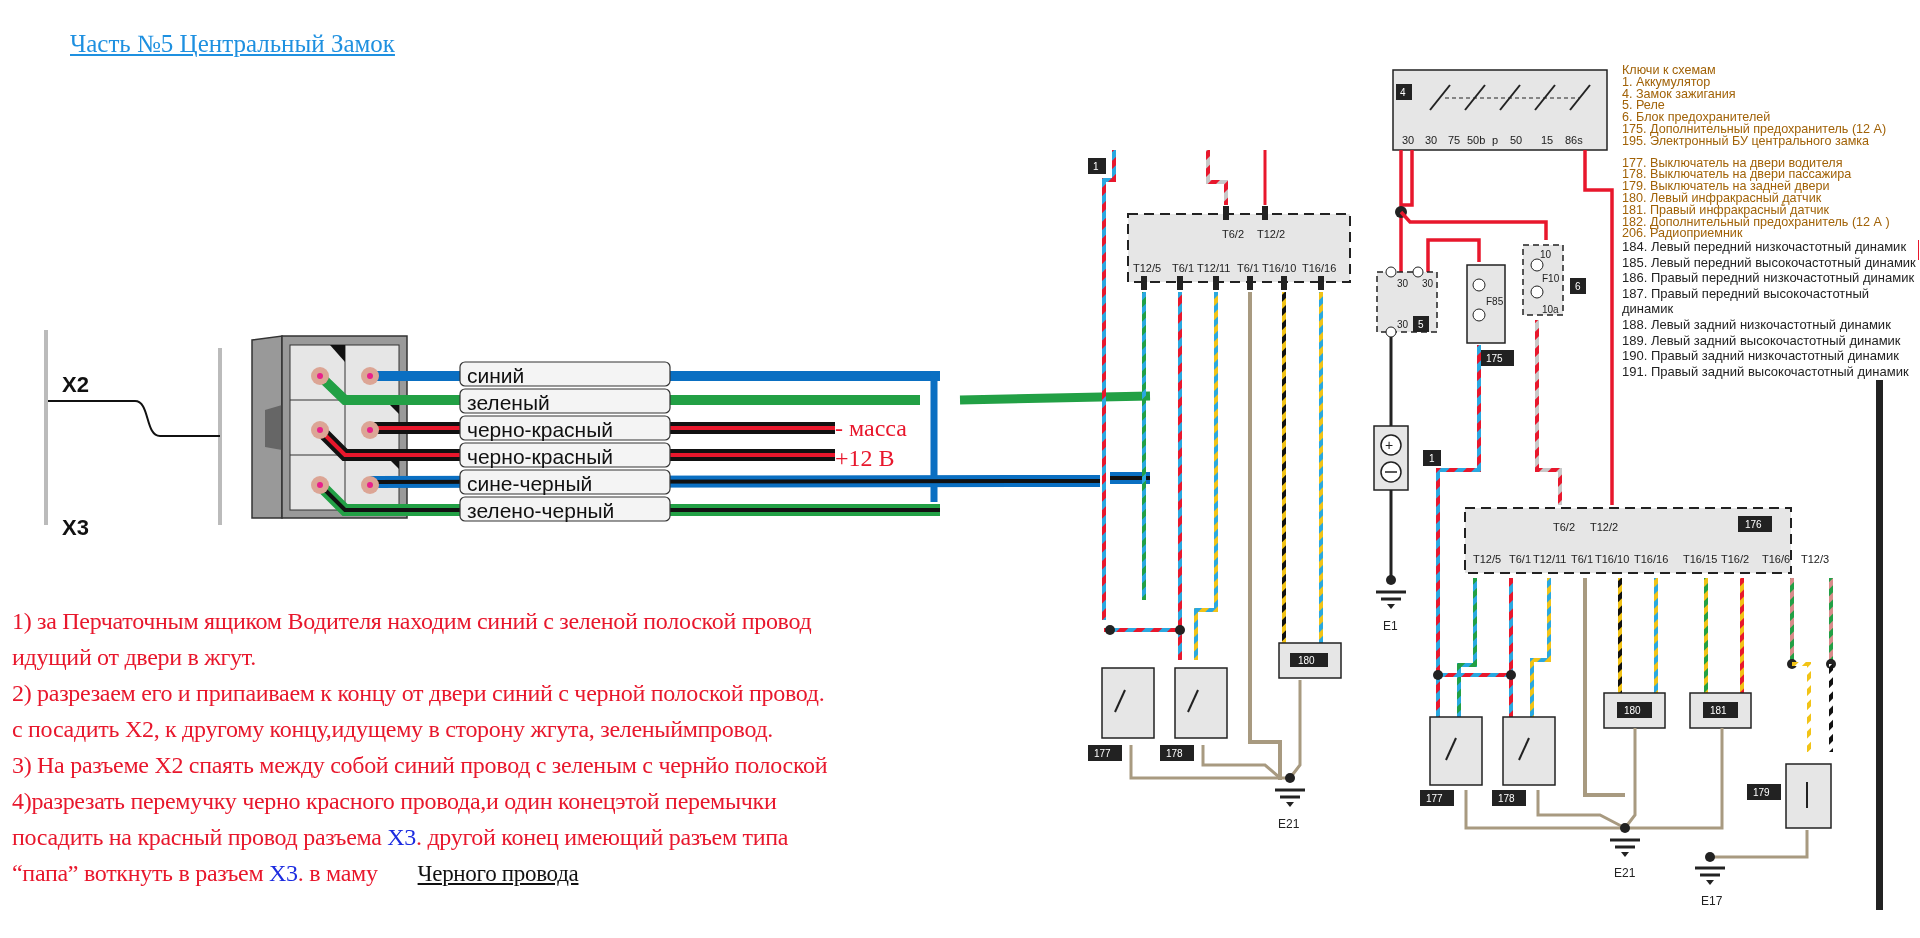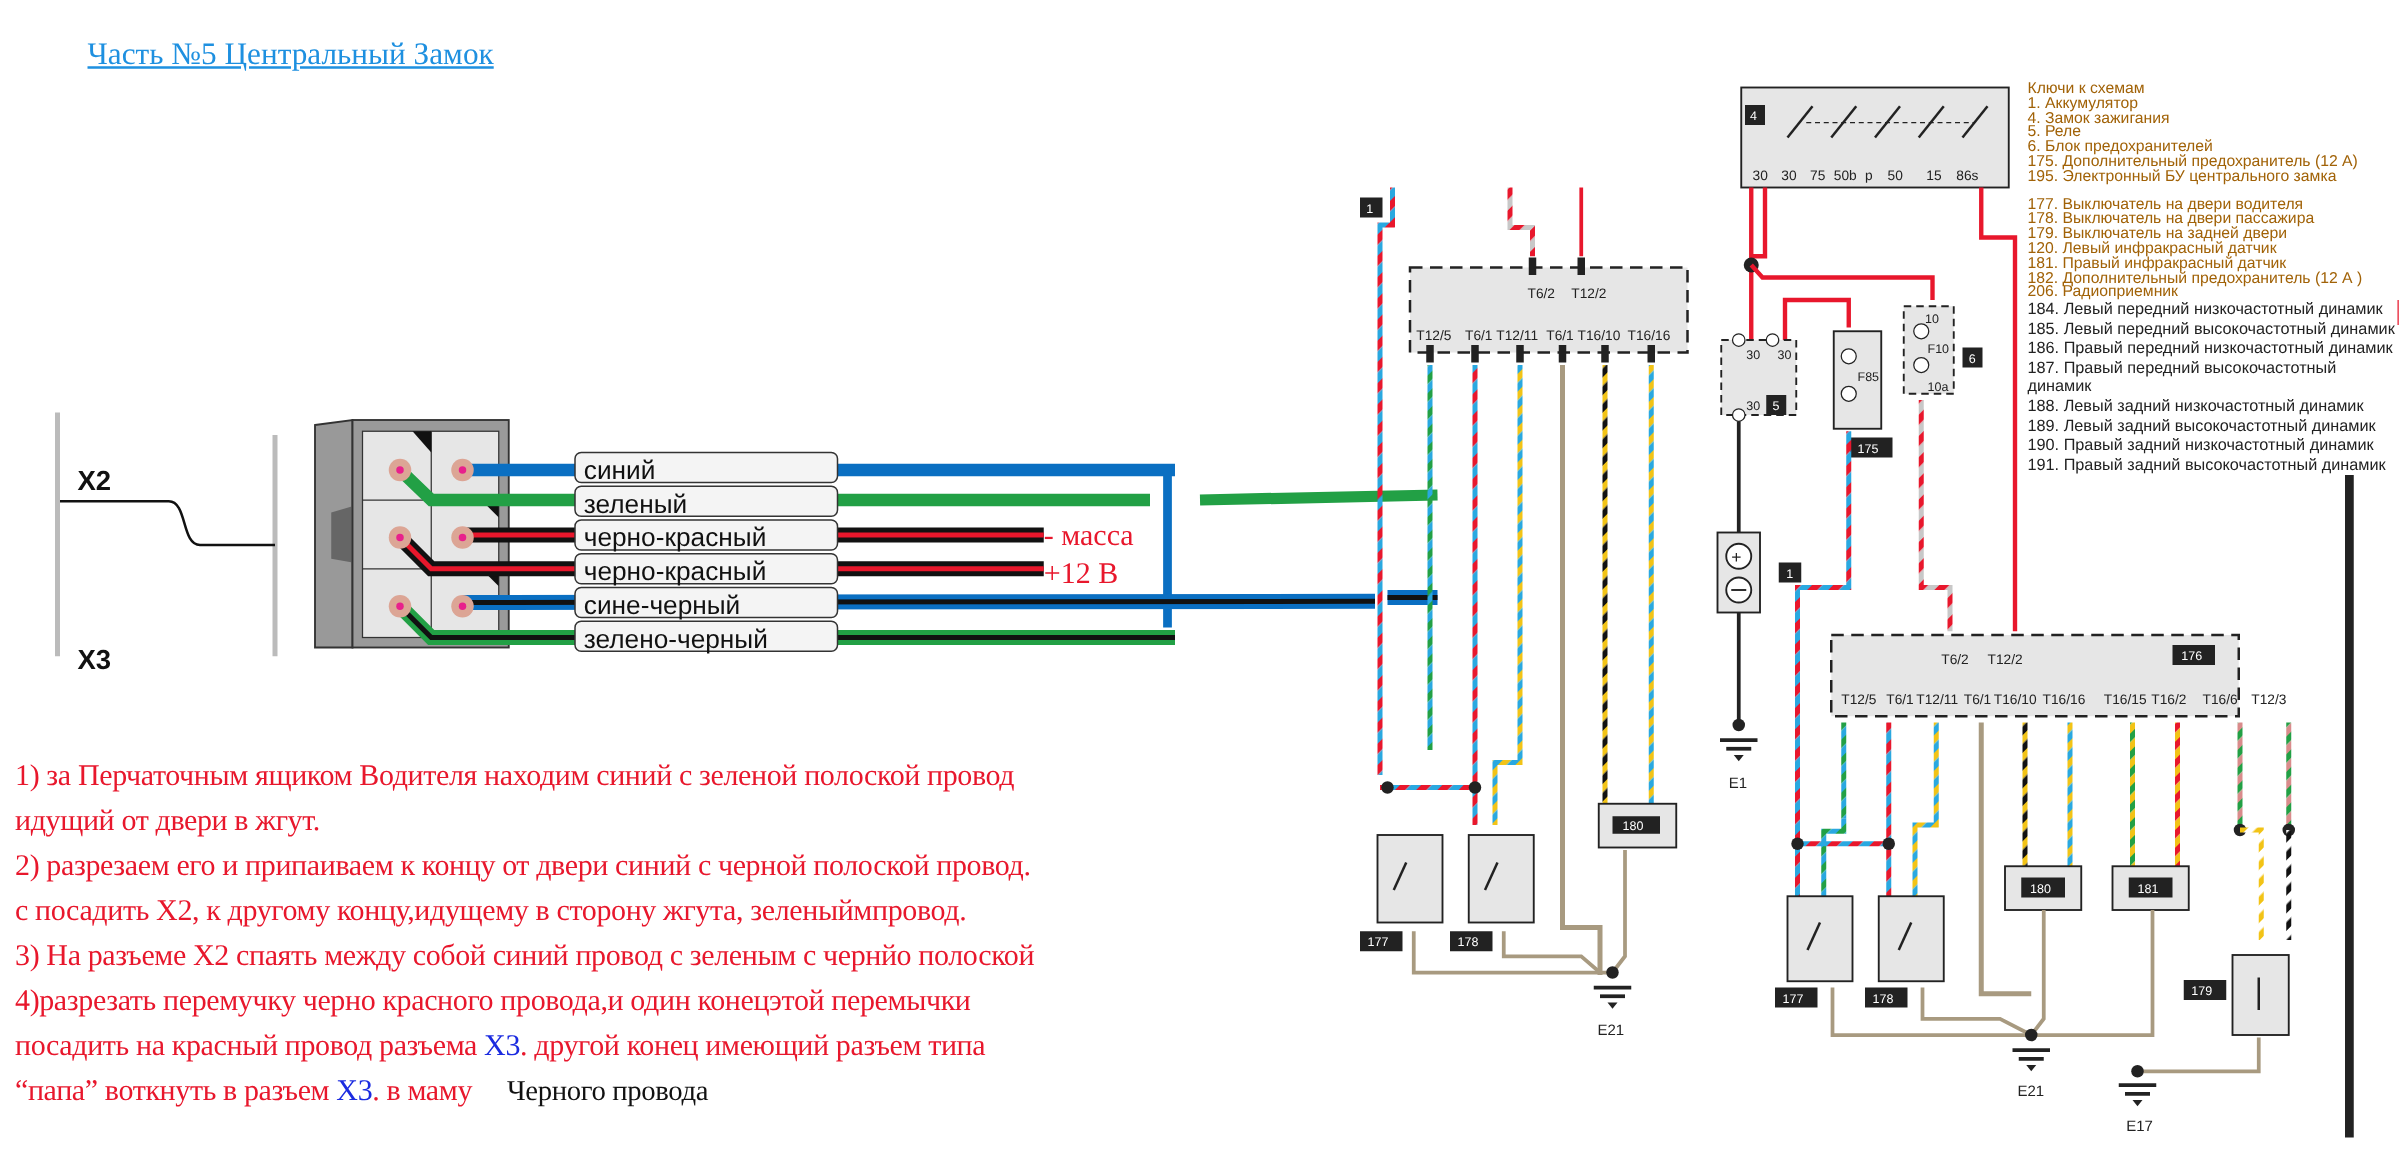--- a/index.html
+++ b/index.html
@@ -1,21 +1,21 @@
 <!DOCTYPE html>
 <html><head>
 <meta charset="utf-8">
 <style>
   html, body { margin:0; padding:0; background:#ffffff; }
   body { width:1920px; height:938px; position:relative; overflow:hidden; font-family:"Liberation Serif", serif; }
   .title { position:absolute; left:70px; top:30px; font-size:25px; color:#1e90e0; font-family:"Liberation Serif", serif;text-decoration:underline; }
   .instr { position:absolute; left:12px; top:603px; font-family:"Liberation Serif", serif; font-size:24px; color:#e8172c; line-height:36px; letter-spacing:-0.3px; }
   .instr .line { white-space:nowrap; display:block; }
   .instr .blue { color:#1b2be0; }
-  .instr .black { color:#111; font-size:23px; margin-left:28px; }
+  .instr .black { color:#111; font-size:23px; margin-left:40px;text-decoration:underline; }
   .legend { position:absolute; left:1622px; top:65px; font-family:"Liberation Sans", sans-serif; font-size:12.6px; line-height:11.8px; color:#a16207; }
   .legend .item { white-space:nowrap; display:block; }
   .legend .gap { height:10px; }
   .legend2 { position:absolute; left:1622px; top:239px; font-family:"Liberation Sans", sans-serif; font-size:13px; line-height:15.6px; color:#222; width:300px; }
   .legend2 .item { display:block; }
   svg { position:absolute; left:0; top:0; }
   .lbl { font-family:"Liberation Sans", sans-serif; }
 </style>
 </head>
 <body>
@@ -363,21 +363,21 @@
   <span class="item">1. Аккумулятор</span>
   <span class="item">4. Замок зажигания</span>
   <span class="item">5. Реле</span>
   <span class="item">6. Блок предохранителей</span>
   <span class="item">175. Дополнительный предохранитель (12 А)</span>
   <span class="item">195. Электронный БУ центрального замка</span>
   <div class="gap"></div>
   <span class="item">177. Выключатель на двери водителя</span>
   <span class="item">178. Выключатель на двери пассажира</span>
   <span class="item">179. Выключатель на задней двери</span>
-  <span class="item">120. Левый инфракрасный датчик</span>
+  <span class="item">180. Левый инфракрасный датчик</span>
   <span class="item">181. Правый инфракрасный датчик</span>
   <span class="item">182. Дополнительный предохранитель (12 А )</span>
   <span class="item">206. Радиоприемник</span>
 </div>
 <div class="legend2">
   <span class="item">184. Левый передний низкочастотный динамик</span>
   <span class="item">185. Левый передний высокочастотный динамик</span>
   <span class="item">186. Правый передний низкочастотный динамик</span>
   <span class="item">187. Правый передний высокочастотный динамик</span>
   <span class="item">188. Левый задний низкочастотный динамик</span>

